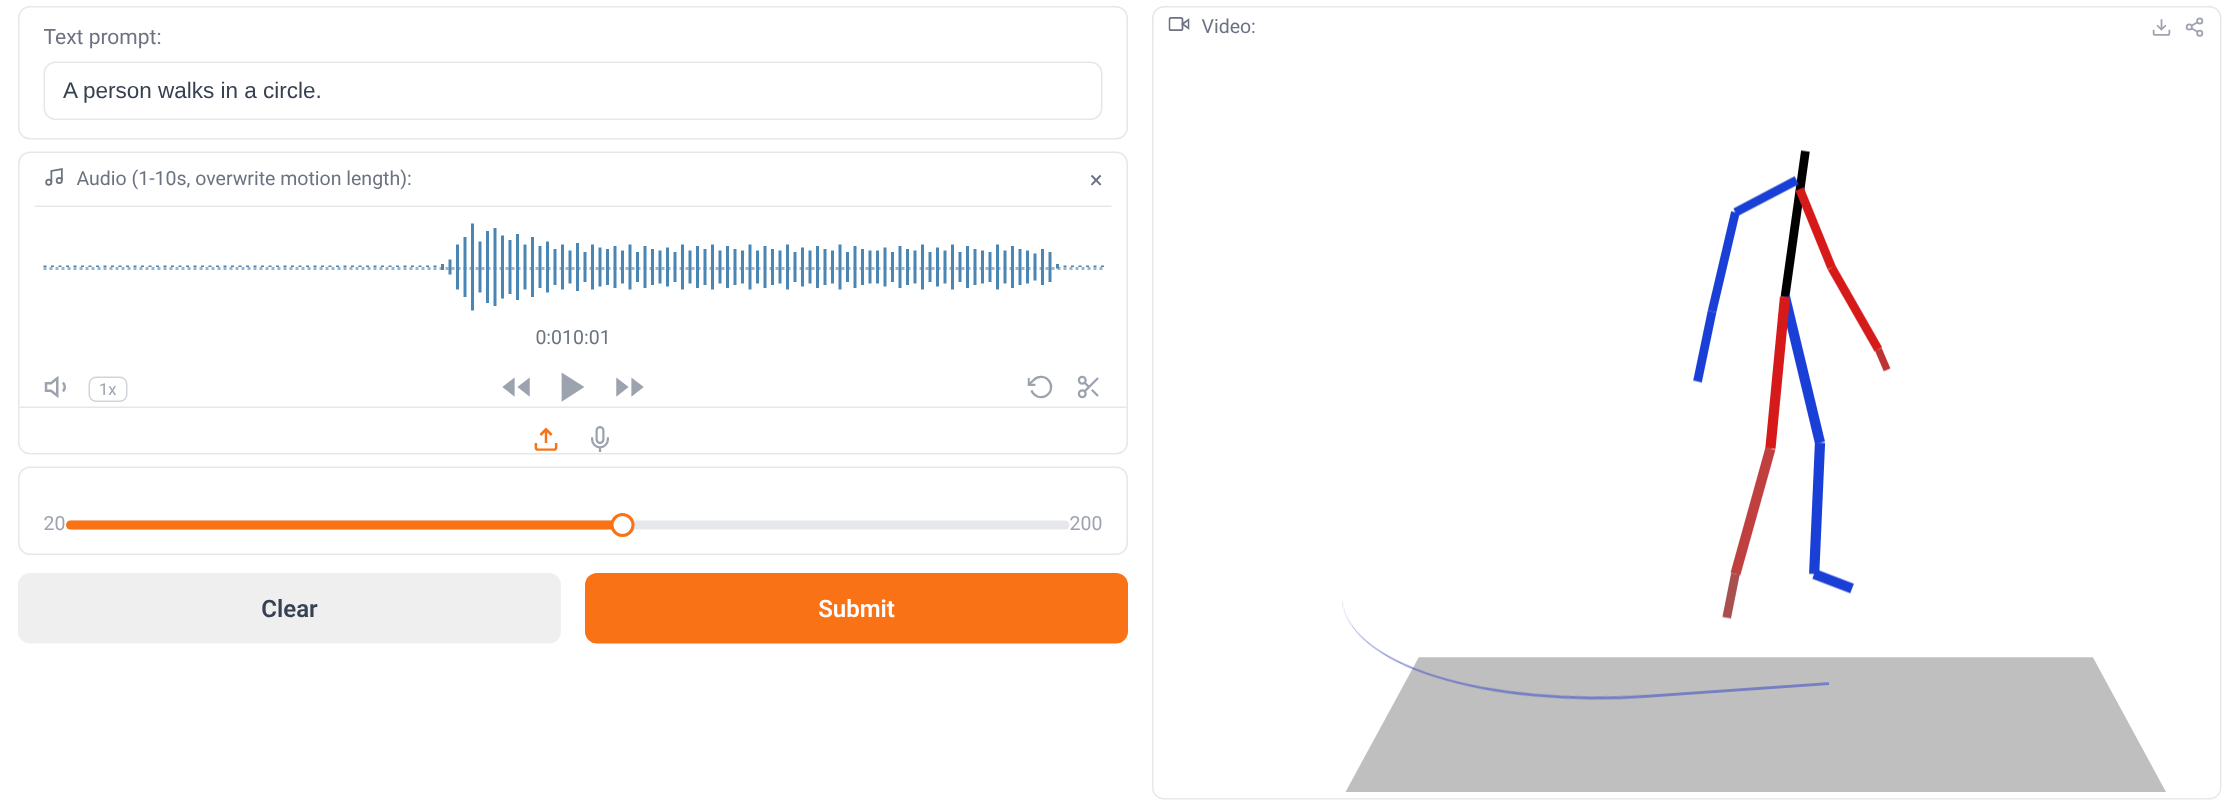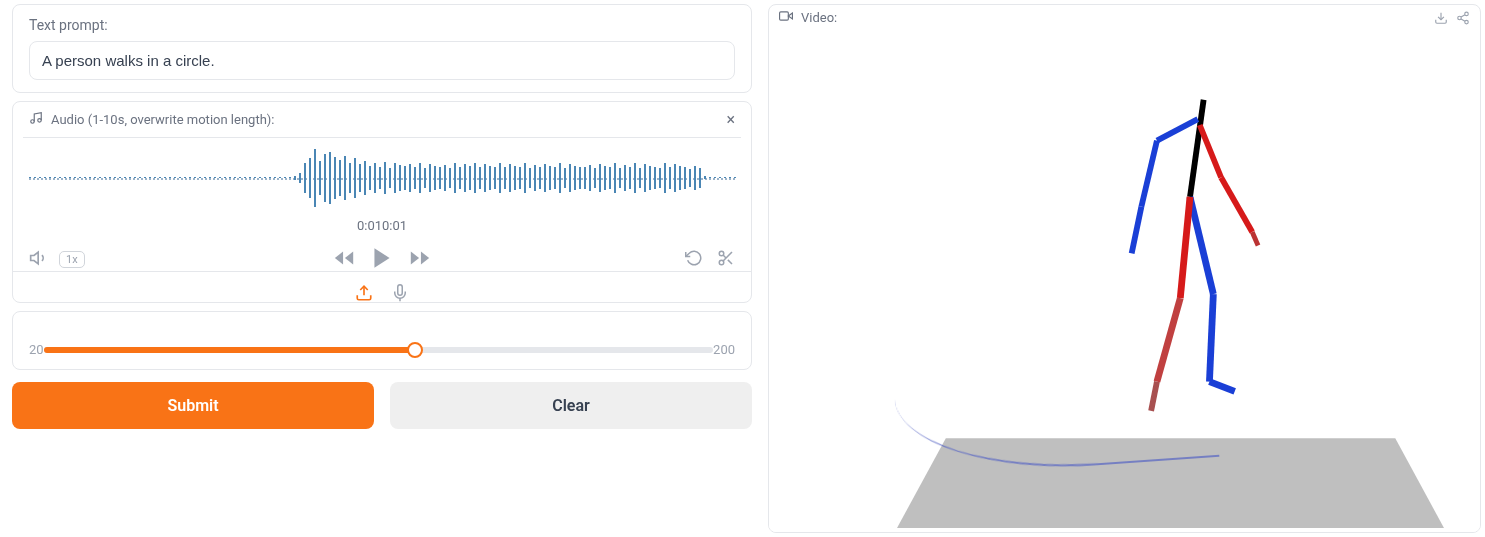--- a/index.html
+++ b/index.html
@@ -512,22 +512,22 @@
       <span>20</span>
       <div class="slider-track">
         <div class="slider-fill" id="slider-fill" style="width: 55.5%;"></div>
         <div class="slider-thumb" id="slider-thumb" style="left: 55.5%;"></div>
       </div>
       <span>200</span>
     </div>
   </div>
 
   <div class="btn-row">
+    <div class="btn btn-clear">Clear</div>
     <div class="btn btn-submit">Submit</div>
-    <div class="btn btn-clear">Clear</div>
   </div>
 </div>
 
 <div class="right-col">
   <div class="video-panel">
     <div class="video-head">
       <span>
         <svg width="14" height="14" viewBox="0 0 24 24" fill="none" stroke="currentColor" stroke-width="2">
             <polygon points="23 7 16 12 23 17 23 7"></polygon>
             <rect x="1" y="5" width="15" height="14" rx="2" ry="2"></rect>

